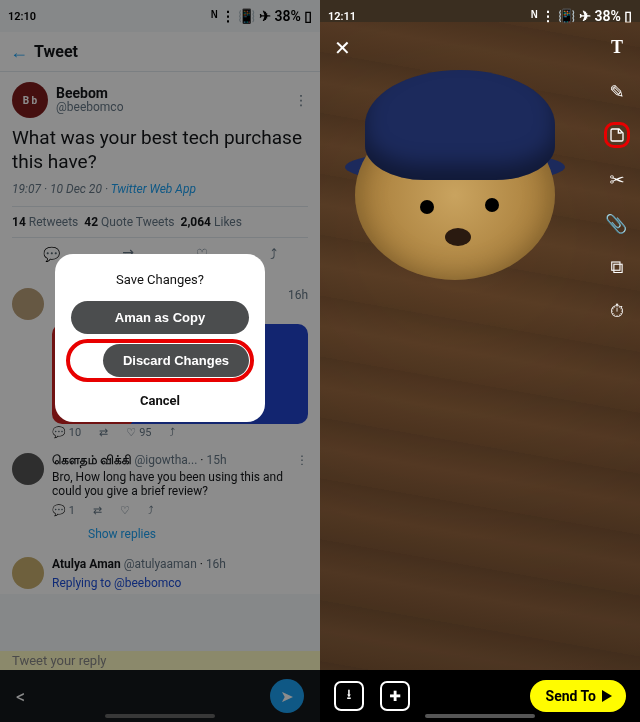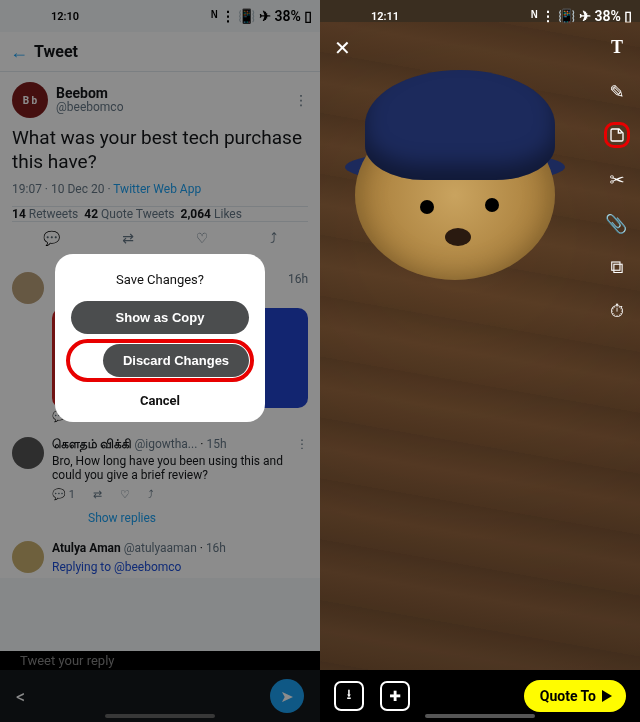--- a/index.html
+++ b/index.html
@@ -3,52 +3,52 @@
 <meta charset="utf-8">
 <style>
   * { box-sizing: border-box; margin: 0; padding: 0; }
   body { font-family: -apple-system, BlinkMacSystemFont, "Segoe UI", Roboto, Helvetica, Arial, sans-serif; background:#222; }
   .canvas { width:640px; height:722px; display:flex; position:relative; }
   .phone { position:relative; height:722px; overflow:hidden; }
   .left  { width:320px; background:#f5f8fa; }
   .right { width:320px; background:#3a2e20; }
 
   
-  .statusbar { height:22px; display:flex; align-items:center; justify-content:space-between; padding:16px 8px; font-size:11px; font-weight:600; color:#000;margin-left:43px; }
+  .statusbar { height:22px; display:flex; align-items:center; justify-content:space-between; padding:16px 8px; font-size:11px; font-weight:600; color:#000; }
   .right .statusbar { color:#fff; }
   .stat-icons { display:flex; align-items:center; gap:2px; font-size:14px; }
 
   
   .tw-header { height:40px; display:flex; align-items:center; padding:0 10px; background:#fff; border-bottom:1px solid #e1e8ed; }
   .tw-back { width:24px; font-size:18px; color:#1da1f2; }
   .tw-title { font-size:16px; font-weight:700; color:#14171a; margin-left:0;}
   .tw-body { background:#fff; }
   .tweet { padding:10px 12px; }
   .tweet-row1 { display:flex; align-items:center; gap:8px; }
   .avatar { width:36px;height:36px;border-radius:50%; background:#7f1d1d;color:#fff;display:flex;align-items:center;justify-content:center;font-size:10px;font-weight:700;}
   .avatar.small{width:32px;height:32px;background:#bba07a;}
   .names { line-height:1.15;}
   .name1 { font-size:14px;font-weight:700;color:#14171a;}
   .name2 { font-size:12px;color:#657786;}
   .dots { margin-left:auto; color:#657786; font-size:14px;}
   .tweet-text { font-size:19px; color:#14171a; margin-top:8px; line-height:1.25; }
-  .meta { margin-top:8px; font-size:12px; color:#657786;}
+  .meta { margin-top:8px; font-size:12px; color:#657786;font-style:italic;}
   .meta .src { color:#1da1f2;}
-  .stats { display:flex; gap:6px; font-size:12px; color:#657786; margin-top:10px; padding:0 0; border-top:1px solid #e1e8ed; border-bottom:1px solid #e1e8ed;}
+  .stats { display:flex; gap:6px; font-size:12px; color:#657786; margin-top:10px; padding:8px 0; border-top:1px solid #e1e8ed; border-bottom:1px solid #e1e8ed;}
   .stats b { color:#14171a; }
   .actrow { display:flex; justify-content:space-around; padding:8px 0; color:#657786; font-size:14px;}
   .reply { padding:8px 12px 4px 12px; display:flex; gap:8px; font-size:12px; color:#14171a; position:relative;}
   .reply .text{ flex:1; }
   .reply .hline{ color:#657786;}
   .reply-time{ margin-left:auto; color:#657786; font-size:12px; white-space:nowrap;}
   .mini-actions{ display:flex; gap:18px; font-size:11px; color:#657786; padding:2px 0 6px 52px; align-items:center;}
   .mini-actions span{ display:flex; gap:3px; align-items:center;}
   .img-box{ margin-left:52px; height:100px; border-radius:10px; background:linear-gradient(135deg,#c22 0%,#c22 50%,#2244cc 50%,#2244cc 100%); margin-right:12px;}
   .show-replies{ color:#1da1f2; font-size:12px; padding:4px 0 8px 52px;margin-left:36px;}
-  .reply-input{ position:absolute; bottom:52px; left:0; right:0; padding:2px 20px; color:#888; font-size:13px; background:#000000;}
+  .reply-input{ position:absolute; bottom:52px; left:0; right:0; padding:2px 12px; color:#888; font-size:13px; background:#fef9c3;}
   .left-footer{ position:absolute; bottom:0; left:0; right:0; height:52px; background:#15181c; display:flex; align-items:center; justify-content:space-between; padding:0 16px;}
   .share-ic{ color:#fff; font-size:18px;}
   .send-circle{ width:34px;height:34px;border-radius:50%;background:#1da1f2;display:flex;align-items:center;justify-content:center;color:#fff;font-size:16px;}
   .gesture-bar-l{position:absolute;bottom:4px;left:50%;transform:translateX(-50%);width:110px;height:4px;border-radius:4px;background:#666;}
 
   
   .dim{ position:absolute; inset:0; background:rgba(0,0,0,0.45); }
 
   
   .modal{ position:absolute; top:254px; left:50%; transform:translateX(-50%); width:210px; background:#fff; border-radius:18px; padding:18px 16px 12px 16px; text-align:center;}
@@ -169,21 +169,21 @@
 
     <div class="left-footer">
       <span class="share-ic">&lt;</span>
       <div class="send-circle">➤</div>
     </div>
     <div class="gesture-bar-l"></div>
 
     <div class="dim"></div>
     <div class="modal">
       <div class="modal-title">Save Changes?</div>
-      <button class="pill">Show as Copy</button>
+      <button class="pill">Aman as Copy</button>
       <div class="pill-wrap">
         <button class="pill">Discard Changes</button>
         <div class="highlight-red"></div>
       </div>
       <div class="cancel">Cancel</div>
     </div>
   </div>
 
   <div class="phone right">
     <div class="statusbar">
@@ -215,20 +215,20 @@
       <div class="tool">✂</div>
       <div class="tool">📎</div>
       <div class="tool">⧉</div>
       <div class="tool">⏱</div>
     </div>
 
     <div class="snap-footer">
       <div class="sq-btn">⭳</div>
       <div class="sq-btn">✚</div>
       <div class="sendto">
-        <span>Quote To</span>
+        <span>Send To</span>
           <span class="tri"></span>
       </div>
     </div>
     <div class="gesture-bar-r"></div>
   </div>
 
 </div>
 
 </body></html>

